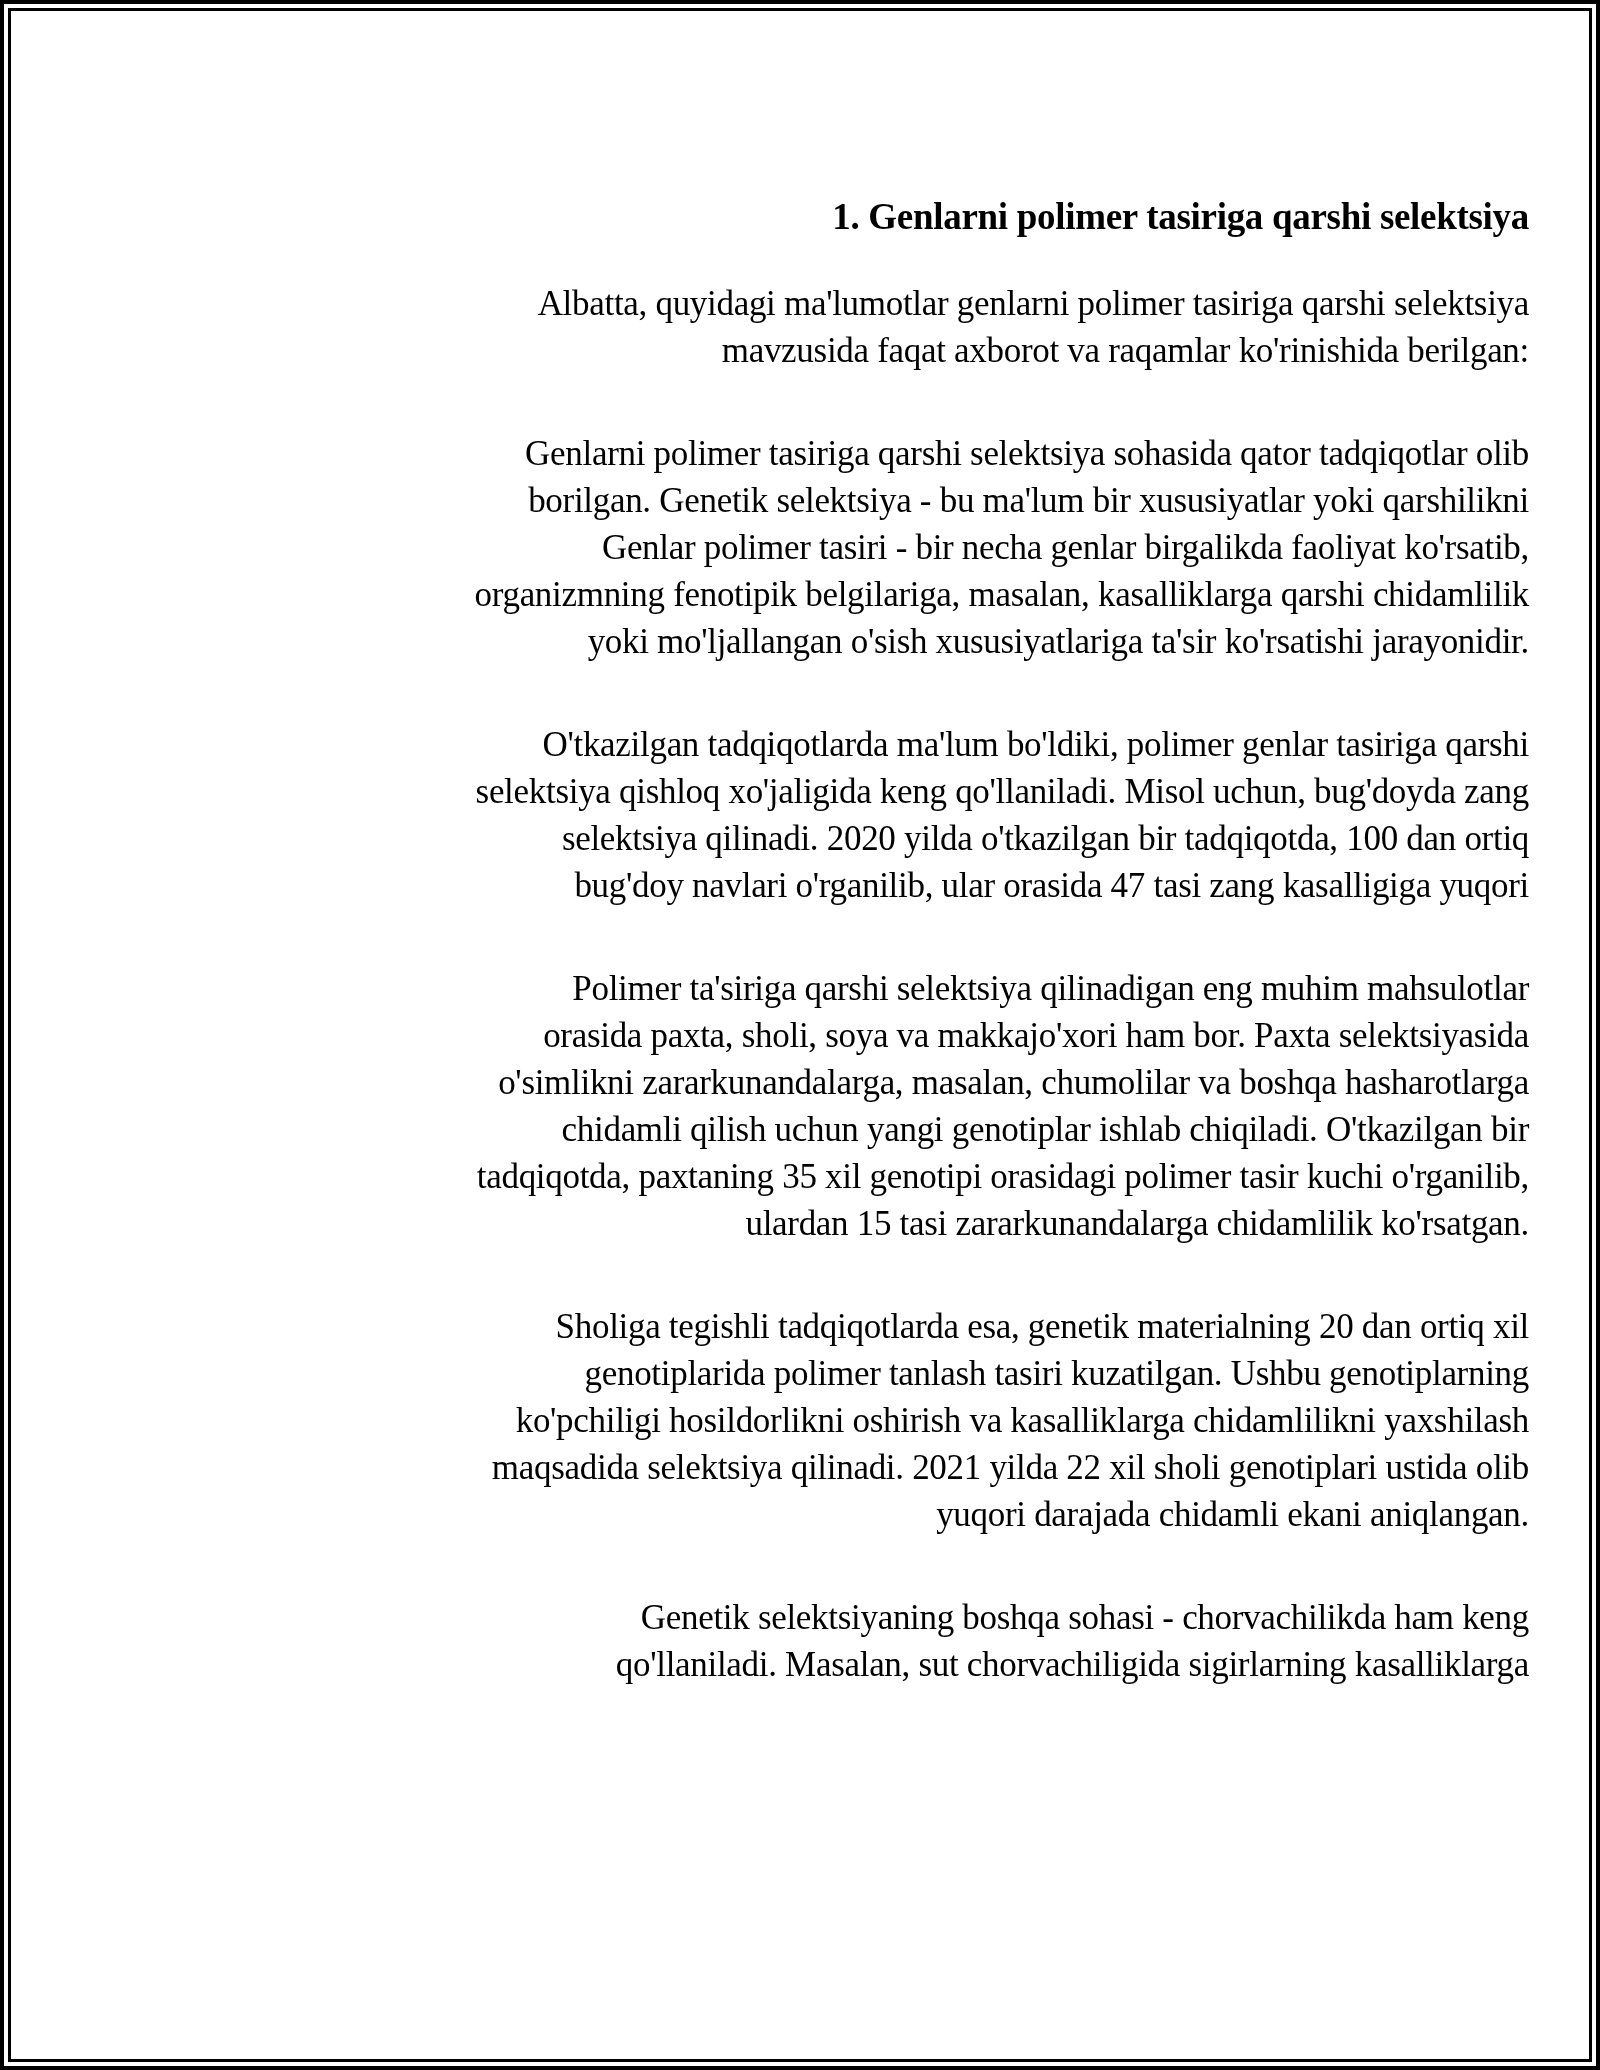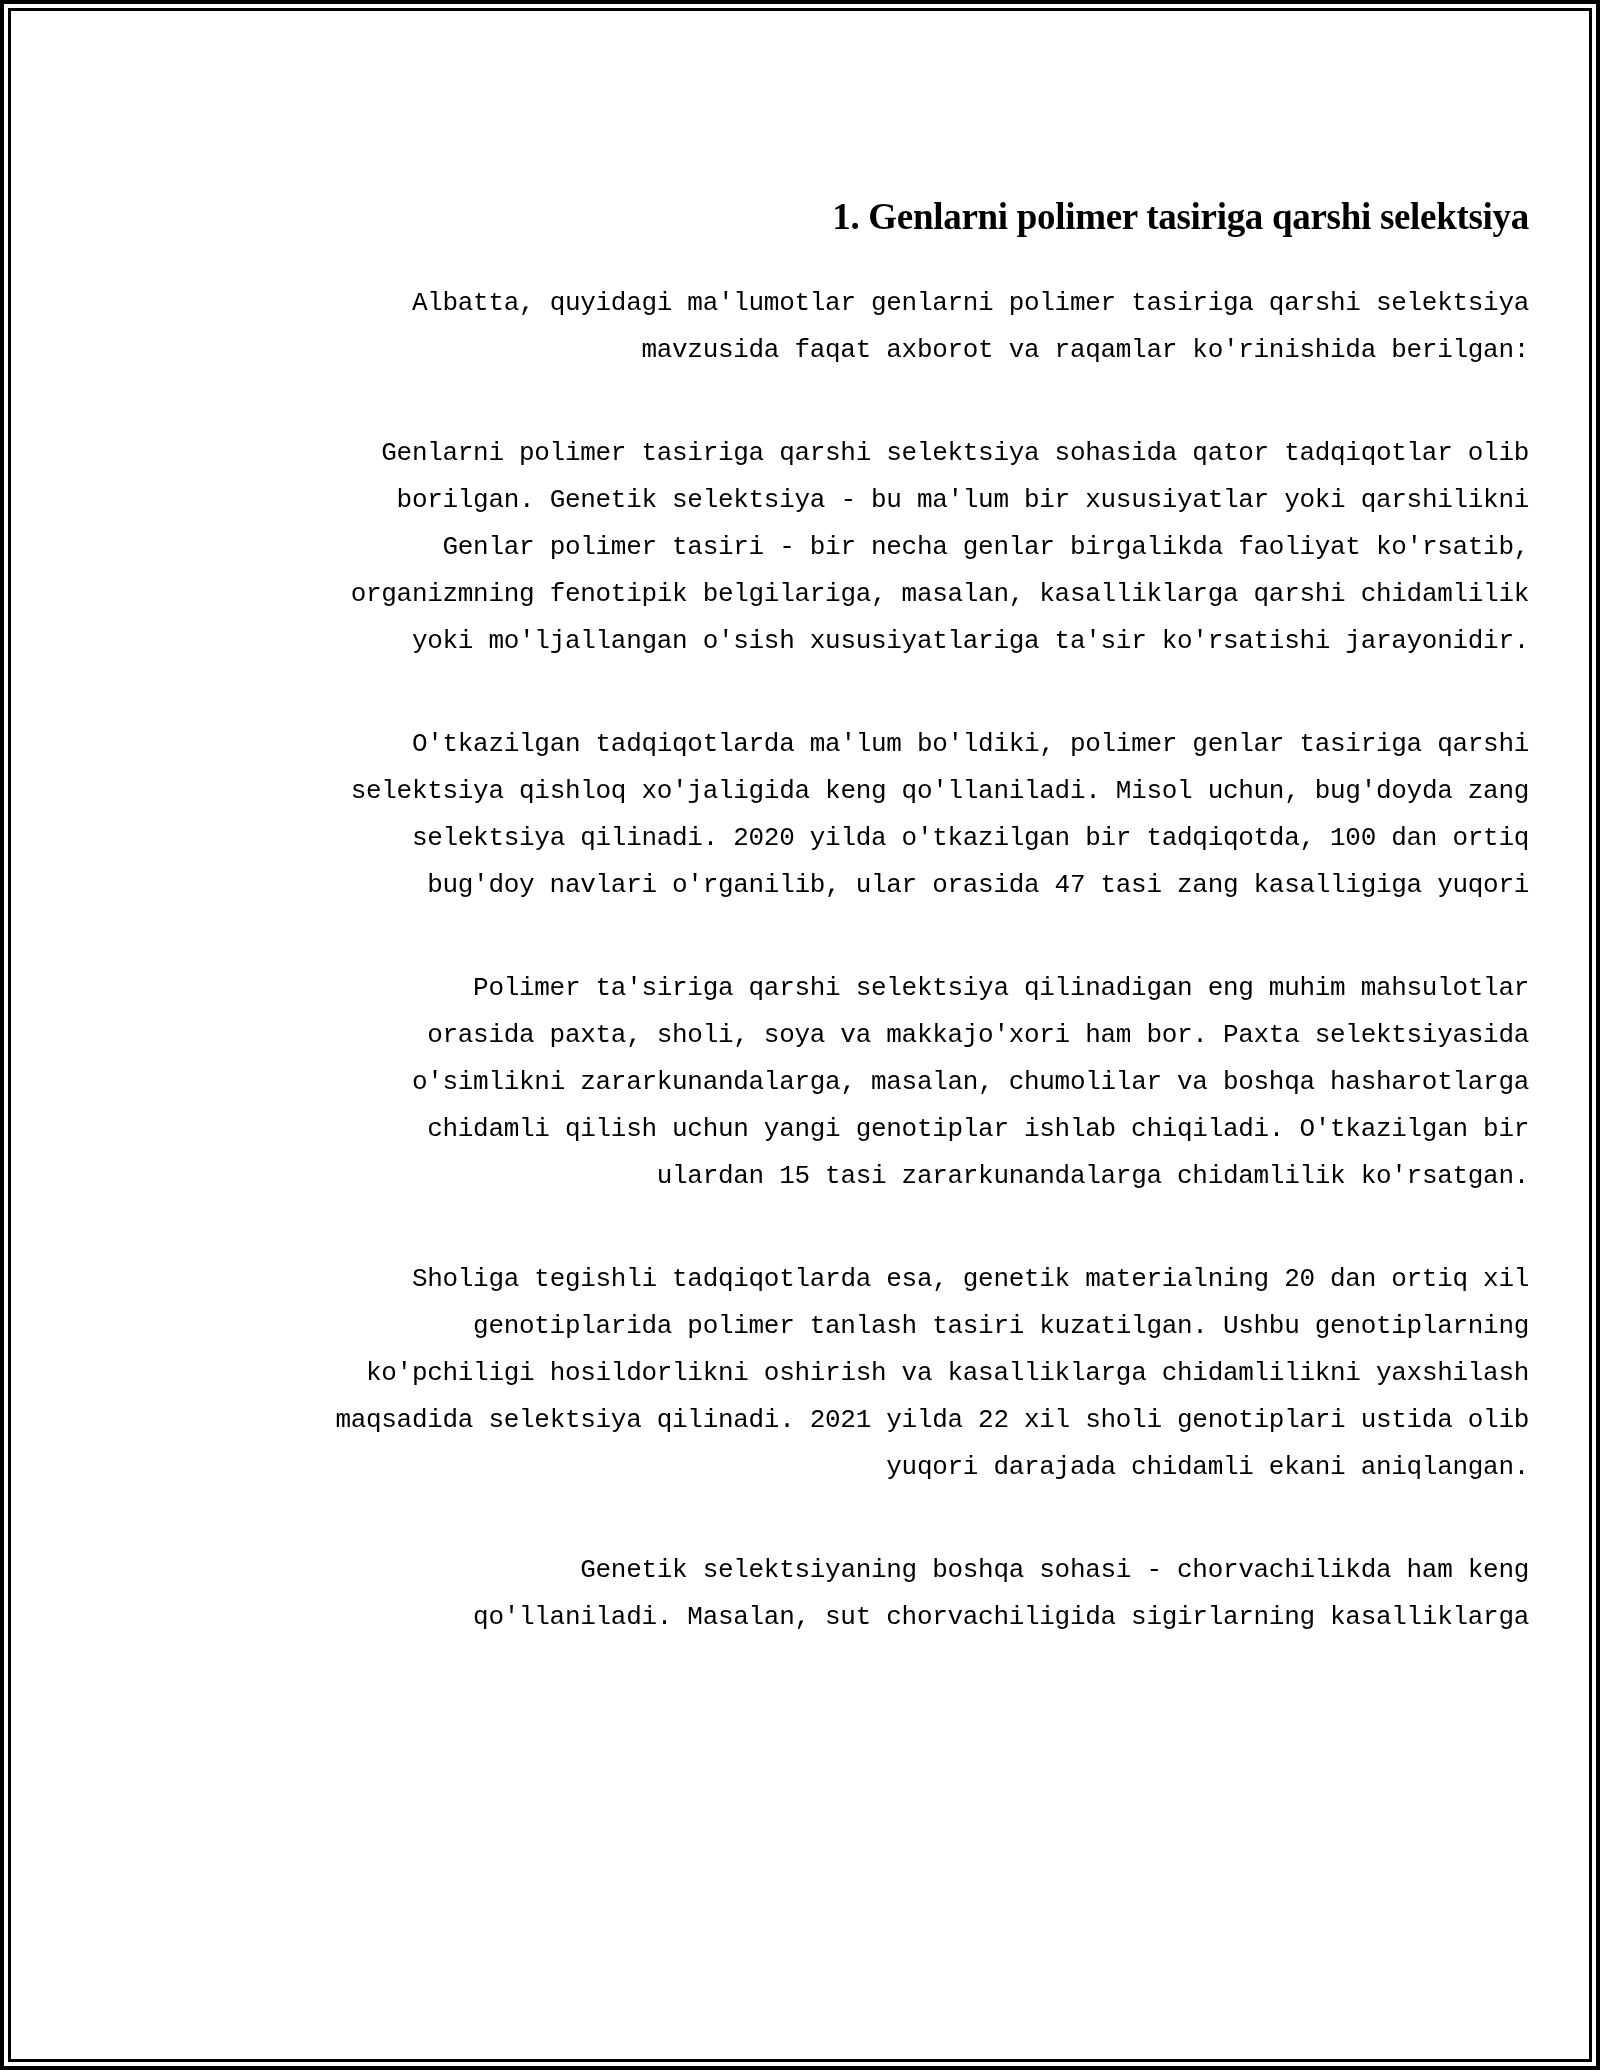--- a/index.html
+++ b/index.html
@@ -36,25 +36,24 @@
     font-size: 37px;
     line-height: 46px;
     font-weight: bold;
     letter-spacing: -0.3px;
     white-space: pre;
   }
   .para {
     margin: 0 0 56px 0;
   }
   .line {
-    font-size: 26px;
+    font-size: 35px;
     line-height: 47px;
     letter-spacing: -0.3px;
     white-space: pre;
-    font-family: Liberation Mono, monospace;
   }
 </style>
 </head>
 <body>
 
 <div class="page">
   <div class="frame">
     <div class="content">
 
       <h1 class="doc-title">1. Genlarni polimer tasiriga qarshi selektsiya</h1>
@@ -77,20 +76,21 @@
         <div class="line">selektsiya qishloq xo'jaligida keng qo'llaniladi. Misol uchun, bug'doyda zang</div>
         <div class="line">selektsiya qilinadi. 2020 yilda o'tkazilgan bir tadqiqotda, 100 dan ortiq</div>
         <div class="line">bug'doy navlari o'rganilib, ular orasida 47 tasi zang kasalligiga yuqori</div>
       </div>
 
       <div class="para">
         <div class="line">Polimer ta'siriga qarshi selektsiya qilinadigan eng muhim mahsulotlar</div>
         <div class="line">orasida paxta, sholi, soya va makkajo'xori ham bor. Paxta selektsiyasida</div>
         <div class="line">o'simlikni zararkunandalarga, masalan, chumolilar va boshqa hasharotlarga</div>
         <div class="line">chidamli qilish uchun yangi genotiplar ishlab chiqiladi. O'tkazilgan bir</div>
+        <div class="line">tadqiqotda, paxtaning 35 xil genotipi orasidagi polimer tasir kuchi o'rganilib,</div>
         <div class="line">ulardan 15 tasi zararkunandalarga chidamlilik ko'rsatgan.</div>
       </div>
 
       <div class="para">
         <div class="line">Sholiga tegishli tadqiqotlarda esa, genetik materialning 20 dan ortiq xil</div>
         <div class="line">genotiplarida polimer tanlash tasiri kuzatilgan. Ushbu genotiplarning</div>
         <div class="line">ko'pchiligi hosildorlikni oshirish va kasalliklarga chidamlilikni yaxshilash</div>
         <div class="line">maqsadida selektsiya qilinadi. 2021 yilda 22 xil sholi genotiplari ustida olib</div>
         <div class="line">yuqori darajada chidamli ekani aniqlangan.</div>
       </div>

